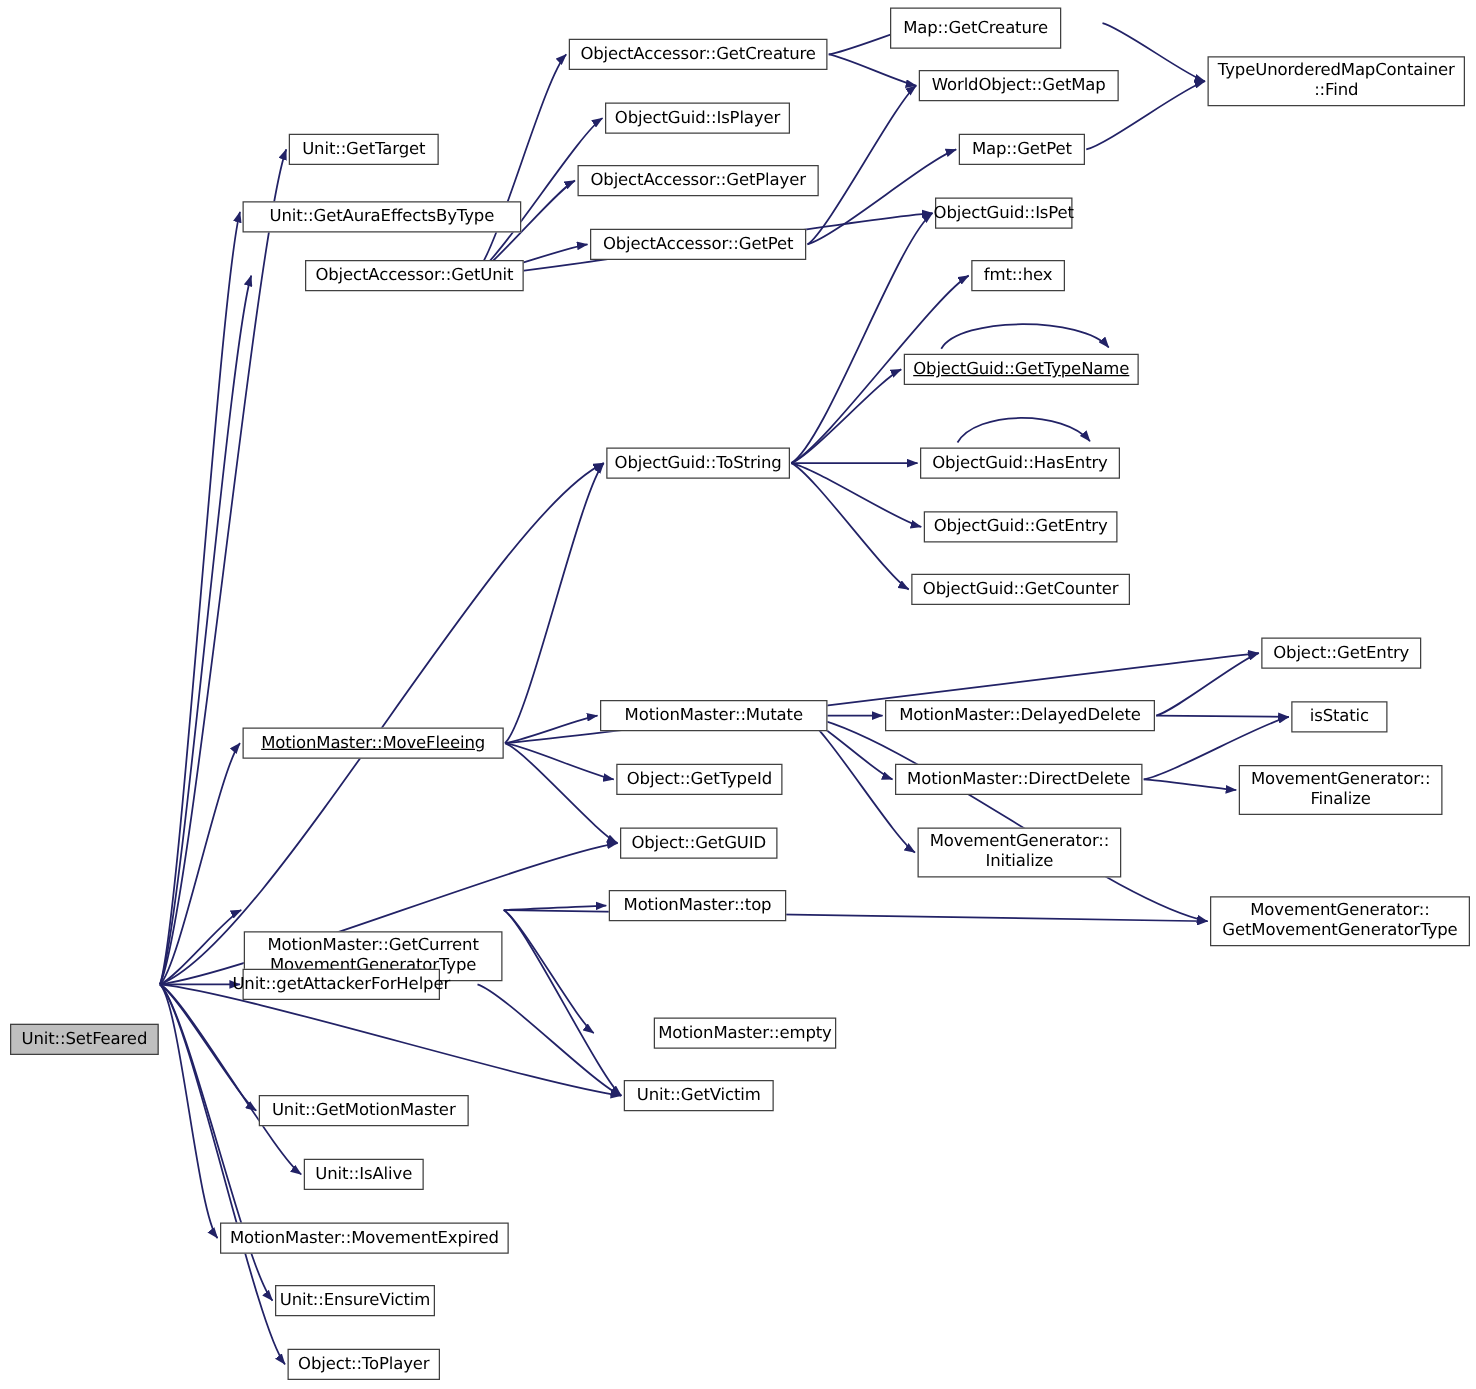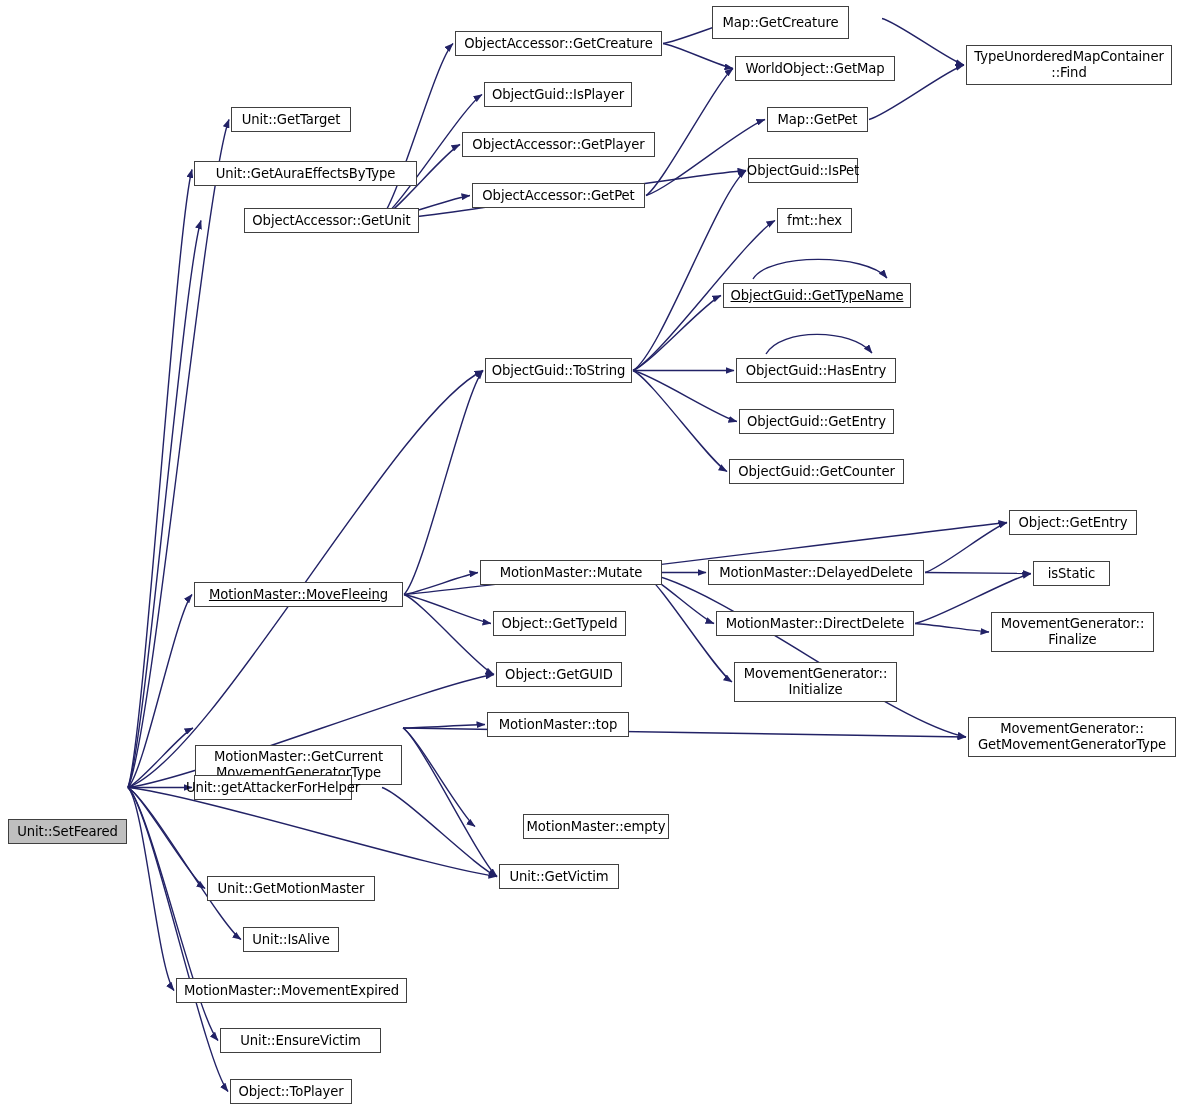--- a/index.html
+++ b/index.html
@@ -131,16 +131,16 @@
 MovementGeneratorType</div>
       <div class="node" style="left: 487px; top: 712px; width: 142px; height: 25px;">MotionMaster::top</div>
       <div class="node two" style="left: 968px; top: 717px; width: 208px; height: 40px;">MovementGenerator::
 GetMovementGeneratorType</div>
       <div class="node" style="left: 194px; top: 775px; width: 158px; height: 25px;">Unit::getAttackerForHelper</div>
       <div class="node" style="left: 477px; top: 814px; width: 146px; height: 25px; margin-left: 46px;">MotionMaster::empty</div>
       <div class="node" style="left: 499px; top: 864px; width: 120px; height: 25px;">Unit::GetVictim</div>
       <div class="node" style="left: 207px; top: 876px; width: 168px; height: 25px;">Unit::GetMotionMaster</div>
       <div class="node" style="left: 243px; top: 927px; width: 96px; height: 25px;">Unit::IsAlive</div>
       <div class="node" style="left: 176px; top: 978px; width: 231px; height: 25px;">MotionMaster::MovementExpired</div>
-      <div class="node" style="left: 220px; top: 1028px; width: 161px; height: 25px; text-align: right;">Unit::EnsureVictim</div>
+      <div class="node" style="left: 220px; top: 1028px; width: 128px; height: 25px; text-align: right;">Unit::EnsureVictim</div>
       <div class="node" style="left: 230px; top: 1079px; width: 122px; height: 25px;">Object::ToPlayer</div>
     </div>
 </div>
 
 </body></html>

